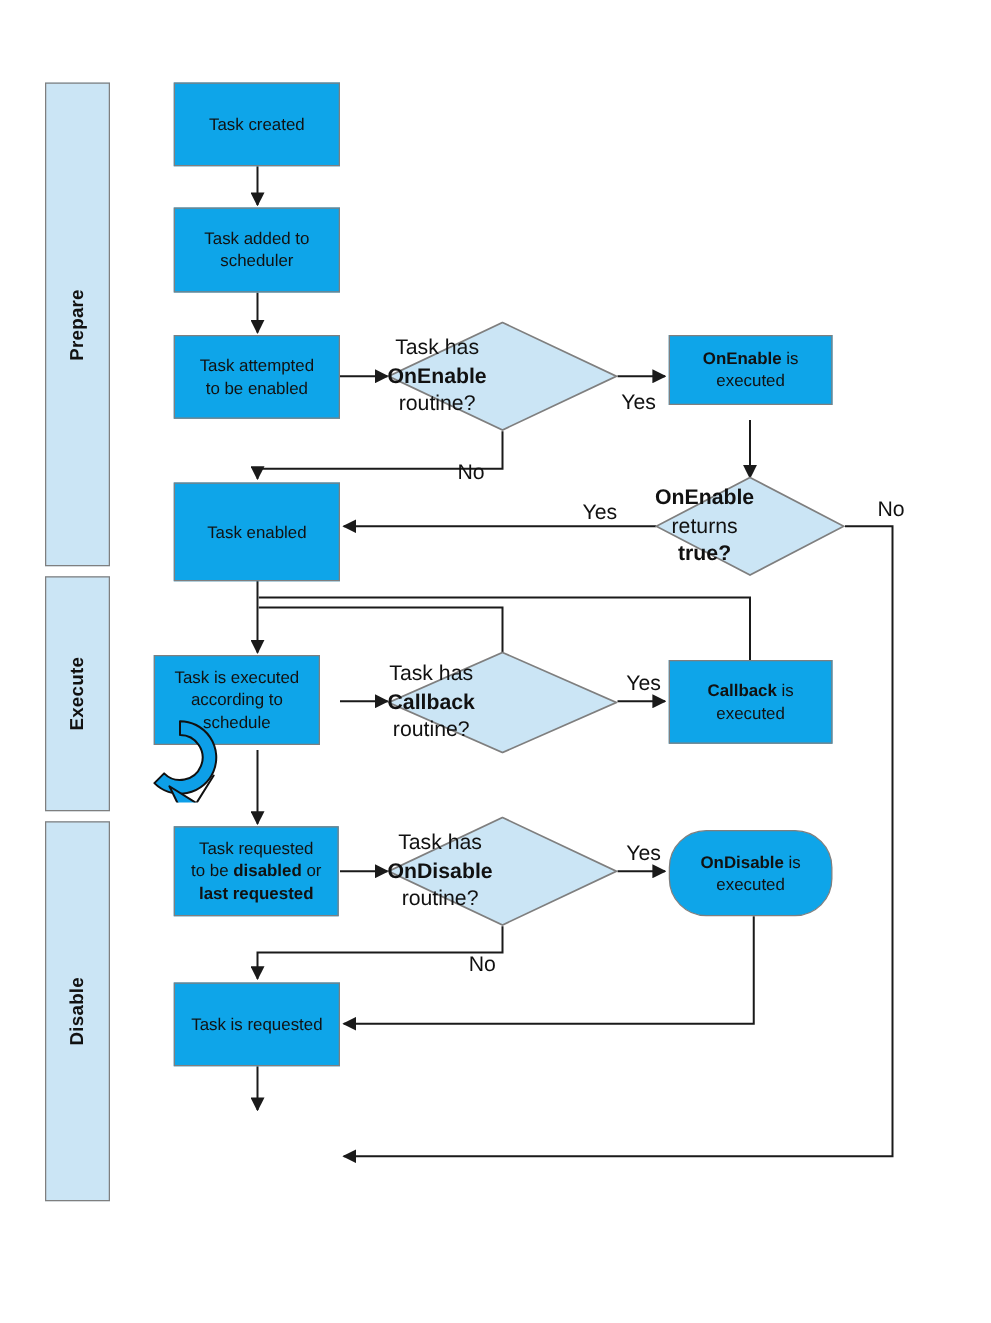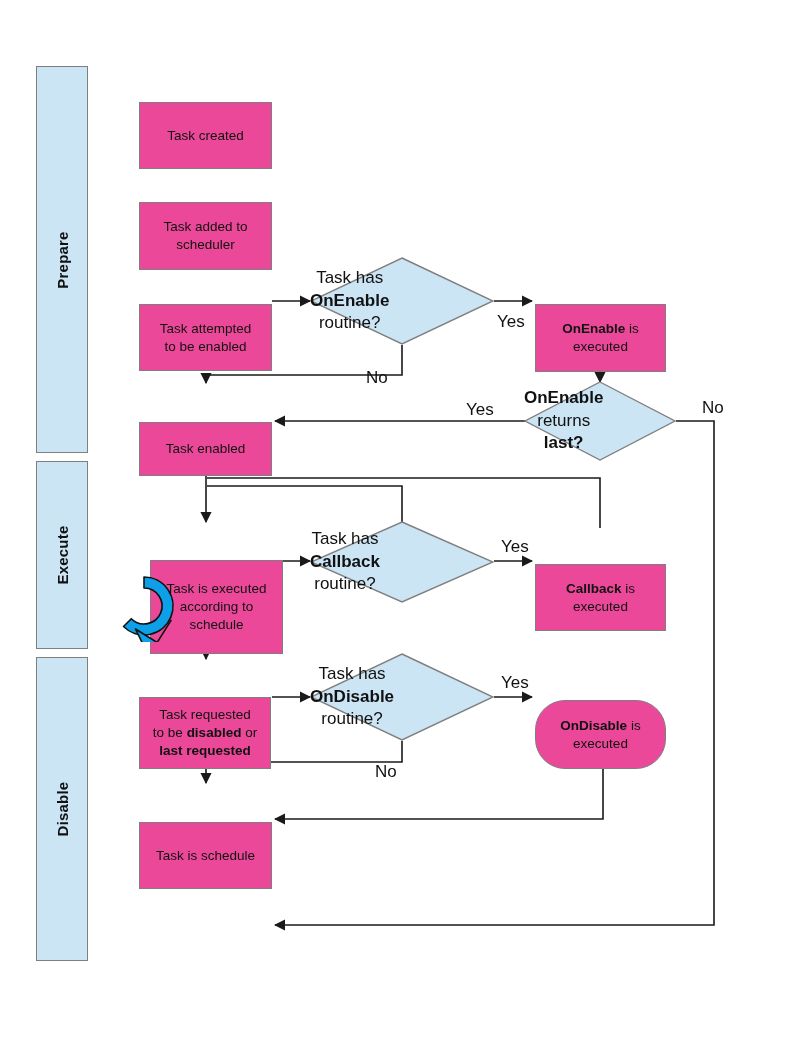--- a/index.html
+++ b/index.html
@@ -9,23 +9,23 @@
   
   .lane{position:absolute;background:#cbe5f5;border:1px solid #7f7f7f;box-sizing:border-box;}
   .lane .lane-label{
     position:absolute;left:50%;top:50%;
     transform:translate(-50%,-50%) rotate(-90deg);
     white-space:nowrap;font-size:15px;font-weight:bold;color:#111;
     letter-spacing:.2px;
   }
 
   
-  .box{position:absolute;background:#ec4899;border:1px solid #7f7f7f;box-sizing:border-box;
+  .box{position:absolute;background:#0ea5e9;border:1px solid #7f7f7f;box-sizing:border-box;
        display:flex;align-items:center;justify-content:center;text-align:center;
-       font-size:13.5px;color:#111;line-height:1.32;padding:2px 6px;margin-top:36px;}
+       font-size:13.5px;color:#111;line-height:1.32;padding:2px 6px;}
   .box .t{display:block;}
 
   
   .diamond{position:absolute;}
   .diamond svg{position:absolute;left:0;top:0;}
   .diamond .dtext{position:absolute;left:0;top:0;width:100%;height:100%;
       display:flex;align-items:center;justify-content:flex-start;text-align:center;
       font-size:17px;color:#111;line-height:1.32;}
 
   b{font-weight:bold;}
@@ -123,32 +123,32 @@
     </span>
   </div>
 
   <div class="box" style="left:139px;top:268px;width:133px;height:67px;">
     <span>
       <span>Task attempted</span><br>
       <span>to be enabled</span>
     </span>
   </div>
 
-  <div class="box" style="left:535px;top:268px;width:131px;height:68px;text-align:center;">
+  <div class="box" style="left:535px;top:268px;width:131px;height:56px;text-align:center;">
     <span>
       <b>OnEnable</b><span> is</span><br>
       <span>executed</span>
     </span>
   </div>
 
-  <div class="box" style="left:139px;top:386px;width:133px;height:54px;align-items:center;">
+  <div class="box" style="left:139px;top:386px;width:133px;height:79px;align-items:center;">
     <span class="t">Task enabled</span>
   </div>
 
-  <div class="box" style="left:150px;top:524px;width:133px;height:94px;">
+  <div class="box" style="left:123px;top:524px;width:133px;height:72px;">
     <span>
       <span>Task is executed</span><br>
       <span>according to</span><br>
       <span>schedule</span>
     </span>
   </div>
 
   <div class="box" style="left:535px;top:528px;width:131px;height:67px;">
     <span>
       <b>Callback</b><span> is</span><br>
@@ -165,21 +165,21 @@
   </div>
 
   <div class="box" style="left:535px;top:664px;width:131px;height:69px;border-radius:30px;">
     <span>
       <b>OnDisable</b><span> is</span><br>
       <span>executed</span>
     </span>
   </div>
 
   <div class="box" style="left:139px;top:786px;width:133px;height:67px;">
-    <span class="t">Task is schedule</span>
+    <span class="t">Task is requested</span>
   </div>
 
 
   <div class="diamond" style="left:310px;top:257px;width:184px;height:88px;">
     <svg width="184" height="88" viewBox="0 0 184 88">
       <polygon points="92,1 183,44 92,87 1,44" fill="#cbe5f5" stroke="#7f7f7f" stroke-width="1.4"></polygon>
     </svg>
     <div class="dtext">
       <div>
         <span>Task has</span><br>
@@ -190,21 +190,21 @@
   </div>
 
   <div class="diamond" style="left:524px;top:381px;width:152px;height:80px;">
     <svg width="152" height="80" viewBox="0 0 152 80">
       <polygon points="76,1 151,40 76,79 1,40" fill="#cbe5f5" stroke="#7f7f7f" stroke-width="1.4"></polygon>
     </svg>
     <div class="dtext">
       <div>
         <b>OnEnable</b><br>
         <span>returns</span><br>
-        <b>last?</b>
+        <b>true?</b>
       </div>
     </div>
   </div>
 
   <div class="diamond" style="left:310px;top:521px;width:184px;height:82px;">
     <svg width="184" height="82" viewBox="0 0 184 82">
       <polygon points="92,1 183,41 92,81 1,41" fill="#cbe5f5" stroke="#7f7f7f" stroke-width="1.4"></polygon>
     </svg>
     <div class="dtext">
       <div>

